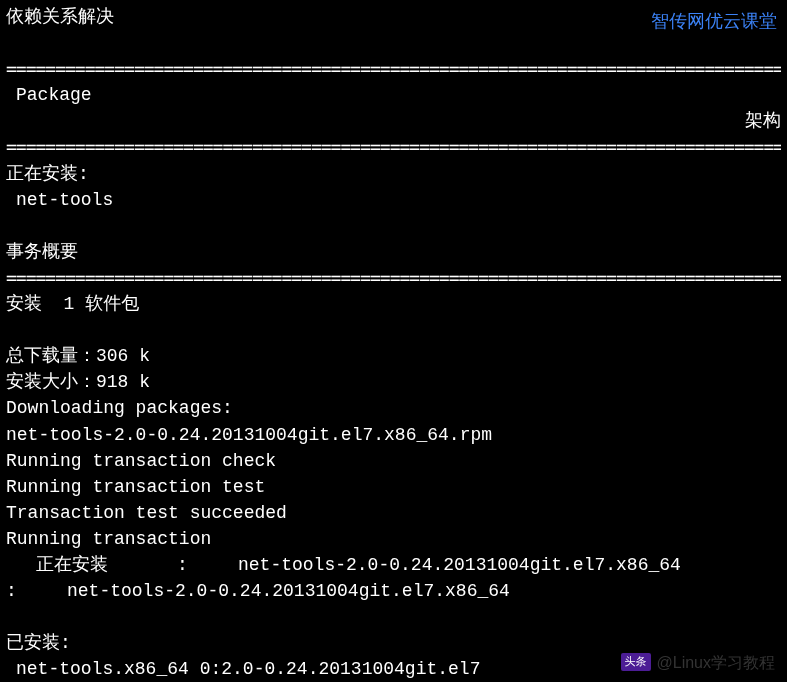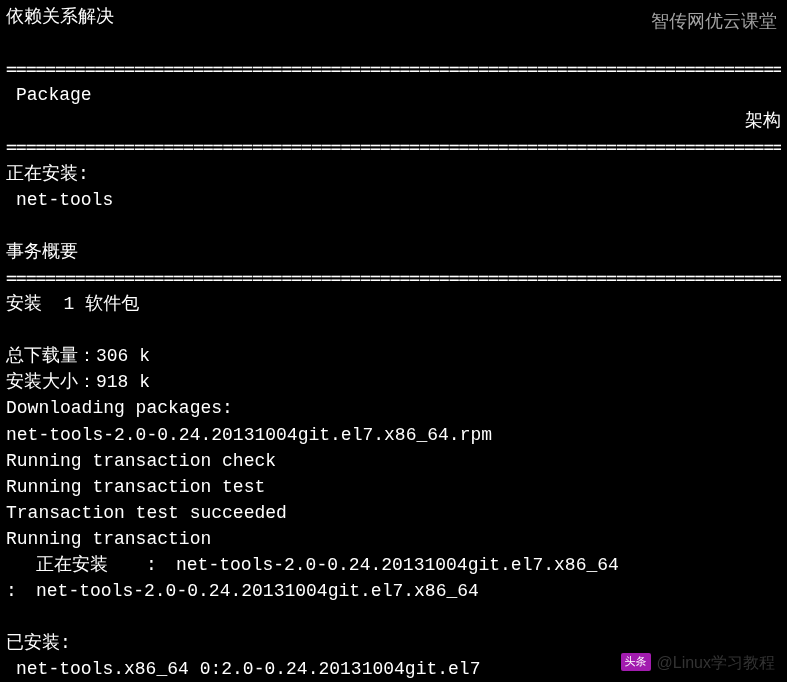--- a/index.html
+++ b/index.html
@@ -16,21 +16,21 @@
       width: 787px;
       height: 682px;
       overflow: hidden;
       position: relative;
       padding: 4px 6px;
     }
     .watermark {
       position: absolute;
       top: 8px;
       right: 10px;
-      color: #a3a3a3;
+      color: #3b82f6;
       font-size: 18px;
       font-family: Liberation Serif, serif;
     }
     .line {
       white-space: pre;
     }
     .hr-line {
       font-family: monospace;
       white-space: nowrap;
       overflow: hidden;
@@ -47,20 +47,21 @@
     }
     .col2 {
       flex: 1;
       text-align: right;
     }
     .indent {
       padding-left: 10px;
     }
     .trans-row {
       display: flex;
+      gap: 31px;
     }
     .trans-label {
       width: 140px;
       padding-left: 30px;
     }
     .trans-sep {
       width: 30px;
     }
     .trans-pkg {
       flex: 1;
@@ -70,21 +71,21 @@
       bottom: 8px;
       right: 12px;
       font-family: "Microsoft YaHei", sans-serif;
       font-size: 16px;
       color: #222;
       display: flex;
       align-items: center;
       gap: 6px;
     }
     .footer-badge {
-      background: #a21caf;
+      background: #4c1d95;
       color: #fff;
       font-size: 11px;
       padding: 1px 4px;
       border-radius: 2px;
     }
     .footer-text {
       color: #333;
       text-align: right;
     }
     .blank {

